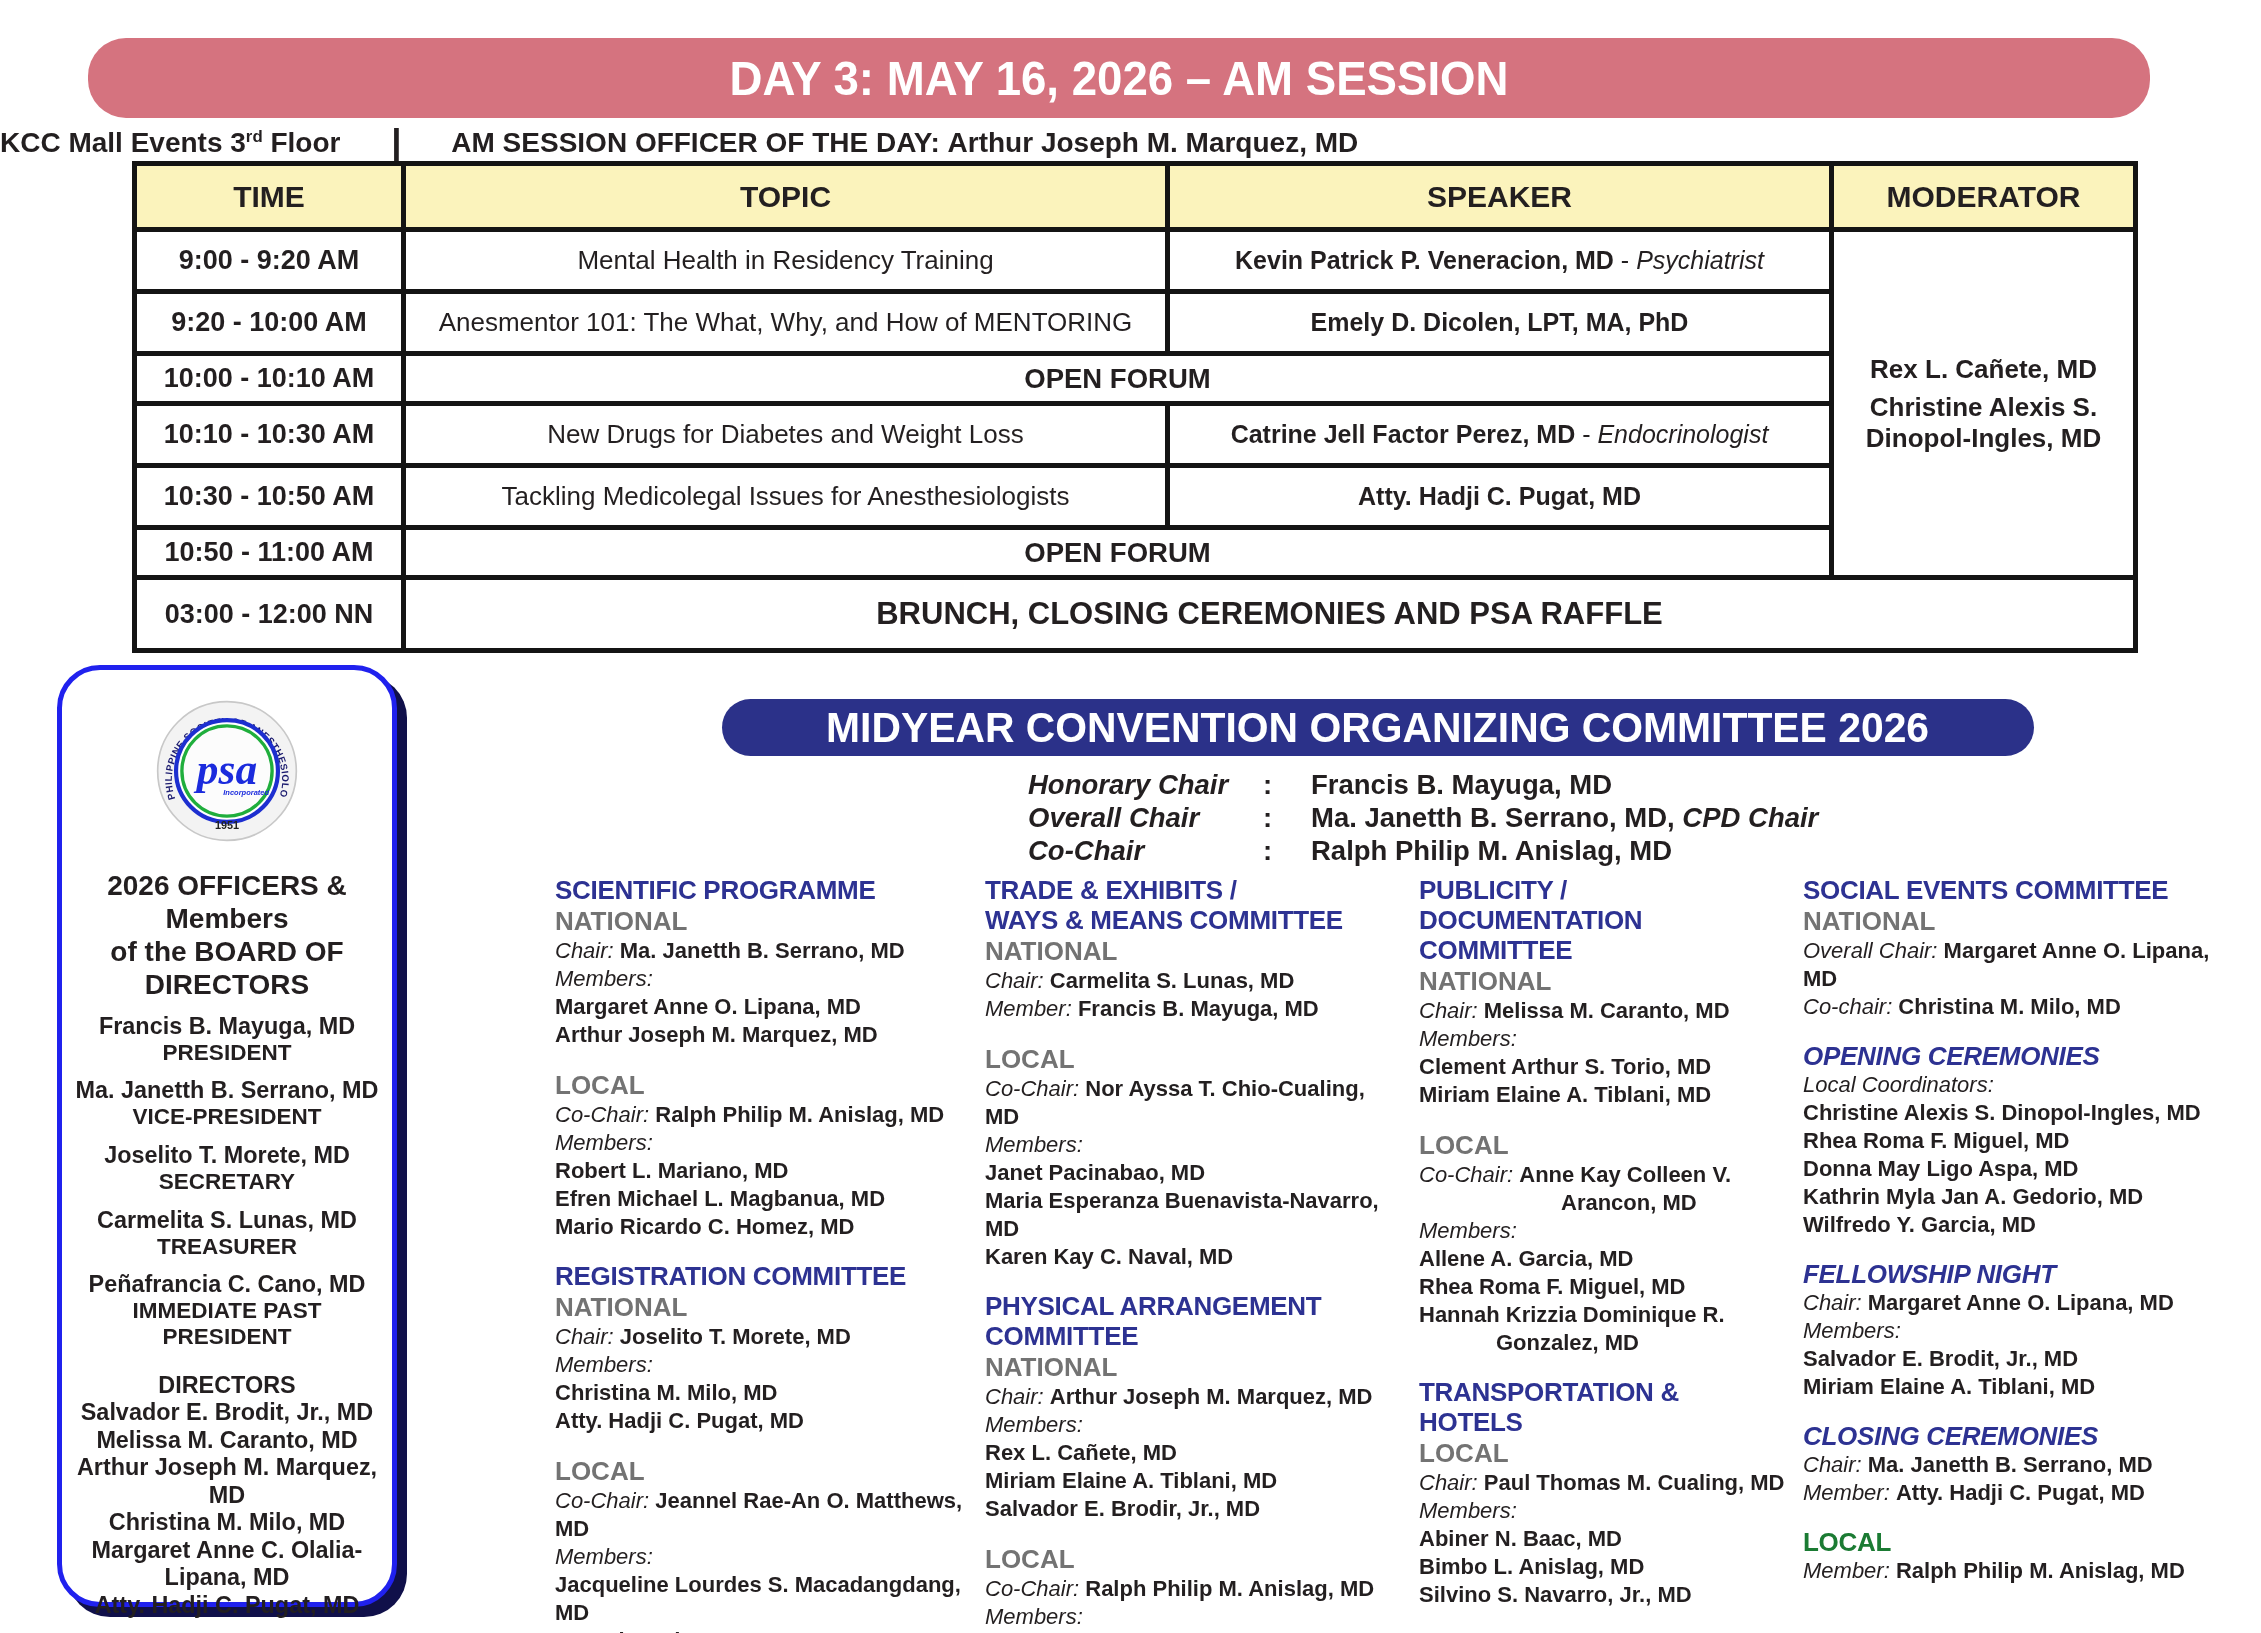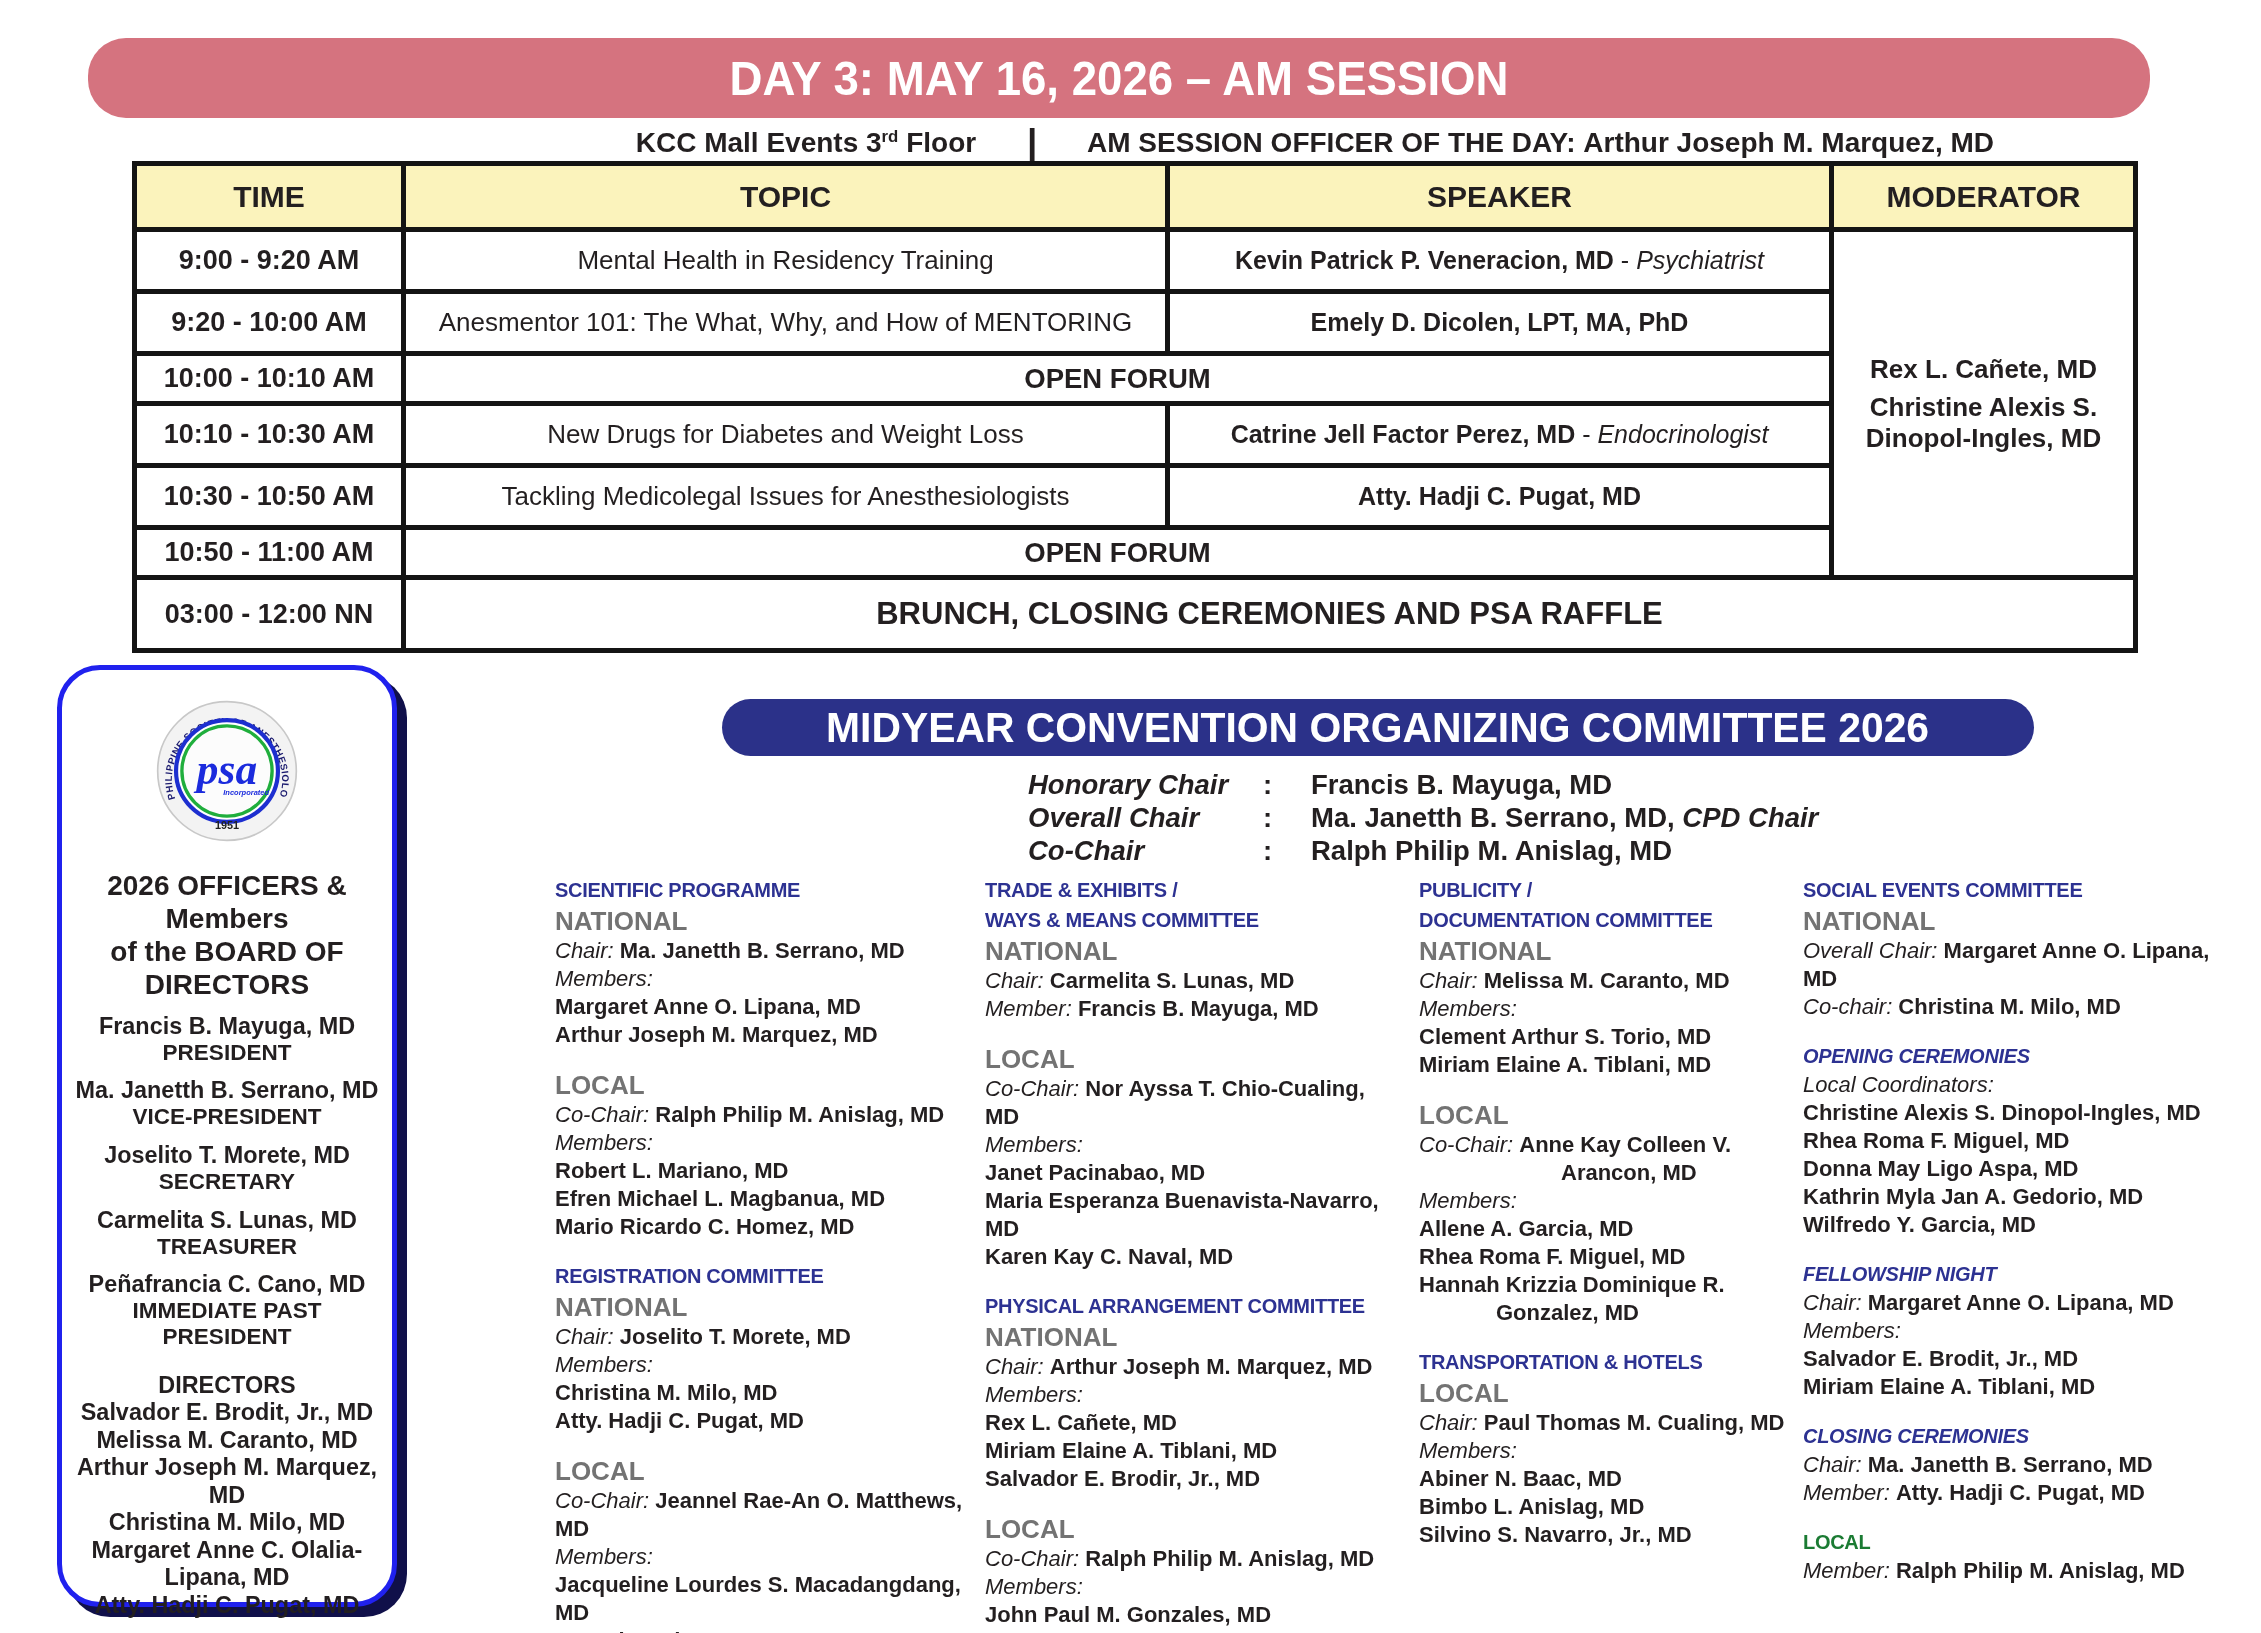--- a/index.html
+++ b/index.html
@@ -11,21 +11,21 @@
   .banner{
     position:absolute;left:88px;top:38px;width:2062px;height:80px;
     background:#d5737f;border-radius:38px;display:flex;align-items:center;justify-content:center;
   }
   .banner-title{
     color:#ffffff;font-size:48px;font-weight:800;letter-spacing:0px;
     transform:scaleX(.95);white-space:nowrap;
   }
   
   .subheader{
-    position:absolute;left:0;top:122px;width:1994px;text-align:right;
+    position:absolute;left:0;top:122px;width:1994px;text-align:left;
     font-size:28px;font-weight:800;white-space:nowrap;
   }
   .subheader sup{font-size:60%;font-weight:800;}
   .subheader .divider{display:inline-block;margin:0 43px;font-size:37px;font-weight:700;vertical-align:-3.3px;}
   .subheader .officer-name{font-weight:600;}
   
   .schedule{position:absolute;left:132px;top:161px;}
   table{border-collapse:collapse;table-layout:fixed;width:2000px;}
   td,th{border:5px solid #141414;text-align:center;vertical-align:middle;padding:1.7px 8.3px;overflow:hidden;}
   th{background:#fbf3bc;font-size:30px;font-weight:800;height:58px;text-align:center;}
@@ -61,21 +61,21 @@
   .chair-row{display:flex;font-size:27.5px;line-height:33px;gap:8px;}
   .chair-label{width:227px;font-weight:800;font-style:italic;}
   .chair-colon{width:40px;font-weight:800;text-align:left;}
   .chair-name{font-weight:600;white-space:nowrap;}
   .chair-name .it{font-style:italic;}
   
   .committee-columns{position:absolute;left:555px;top:875px;display:flex;}
   .ccol{box-sizing:border-box;padding-right:16.7px;}
   .ccol0{width:430px;} .ccol1{width:434px;} .ccol2{width:384px;} .ccol3{width:458px;}
   .cblock{margin-bottom:20px;}
-  .ctitle{font-size:20px;font-weight:800;color:#2d3292;line-height:30px;letter-spacing:-0.3px;}
+  .ctitle{font-size:26px;font-weight:800;color:#2d3292;line-height:30px;letter-spacing:-0.3px;}
   .ctitle.it{font-style:italic;}
   .ctitle.green{color:#1b7b33;}
   .cscope{font-size:26px;font-weight:800;color:#737373;line-height:32px;}
   .csection{margin-bottom:20px;}
   .cline{font-size:22px;font-weight:600;line-height:28px;}
   .clabel{font-weight:400;font-style:italic;}
   .ind1{padding-left:142px;}
   .ind2{padding-left:77px;}
 </style>
 </head>

